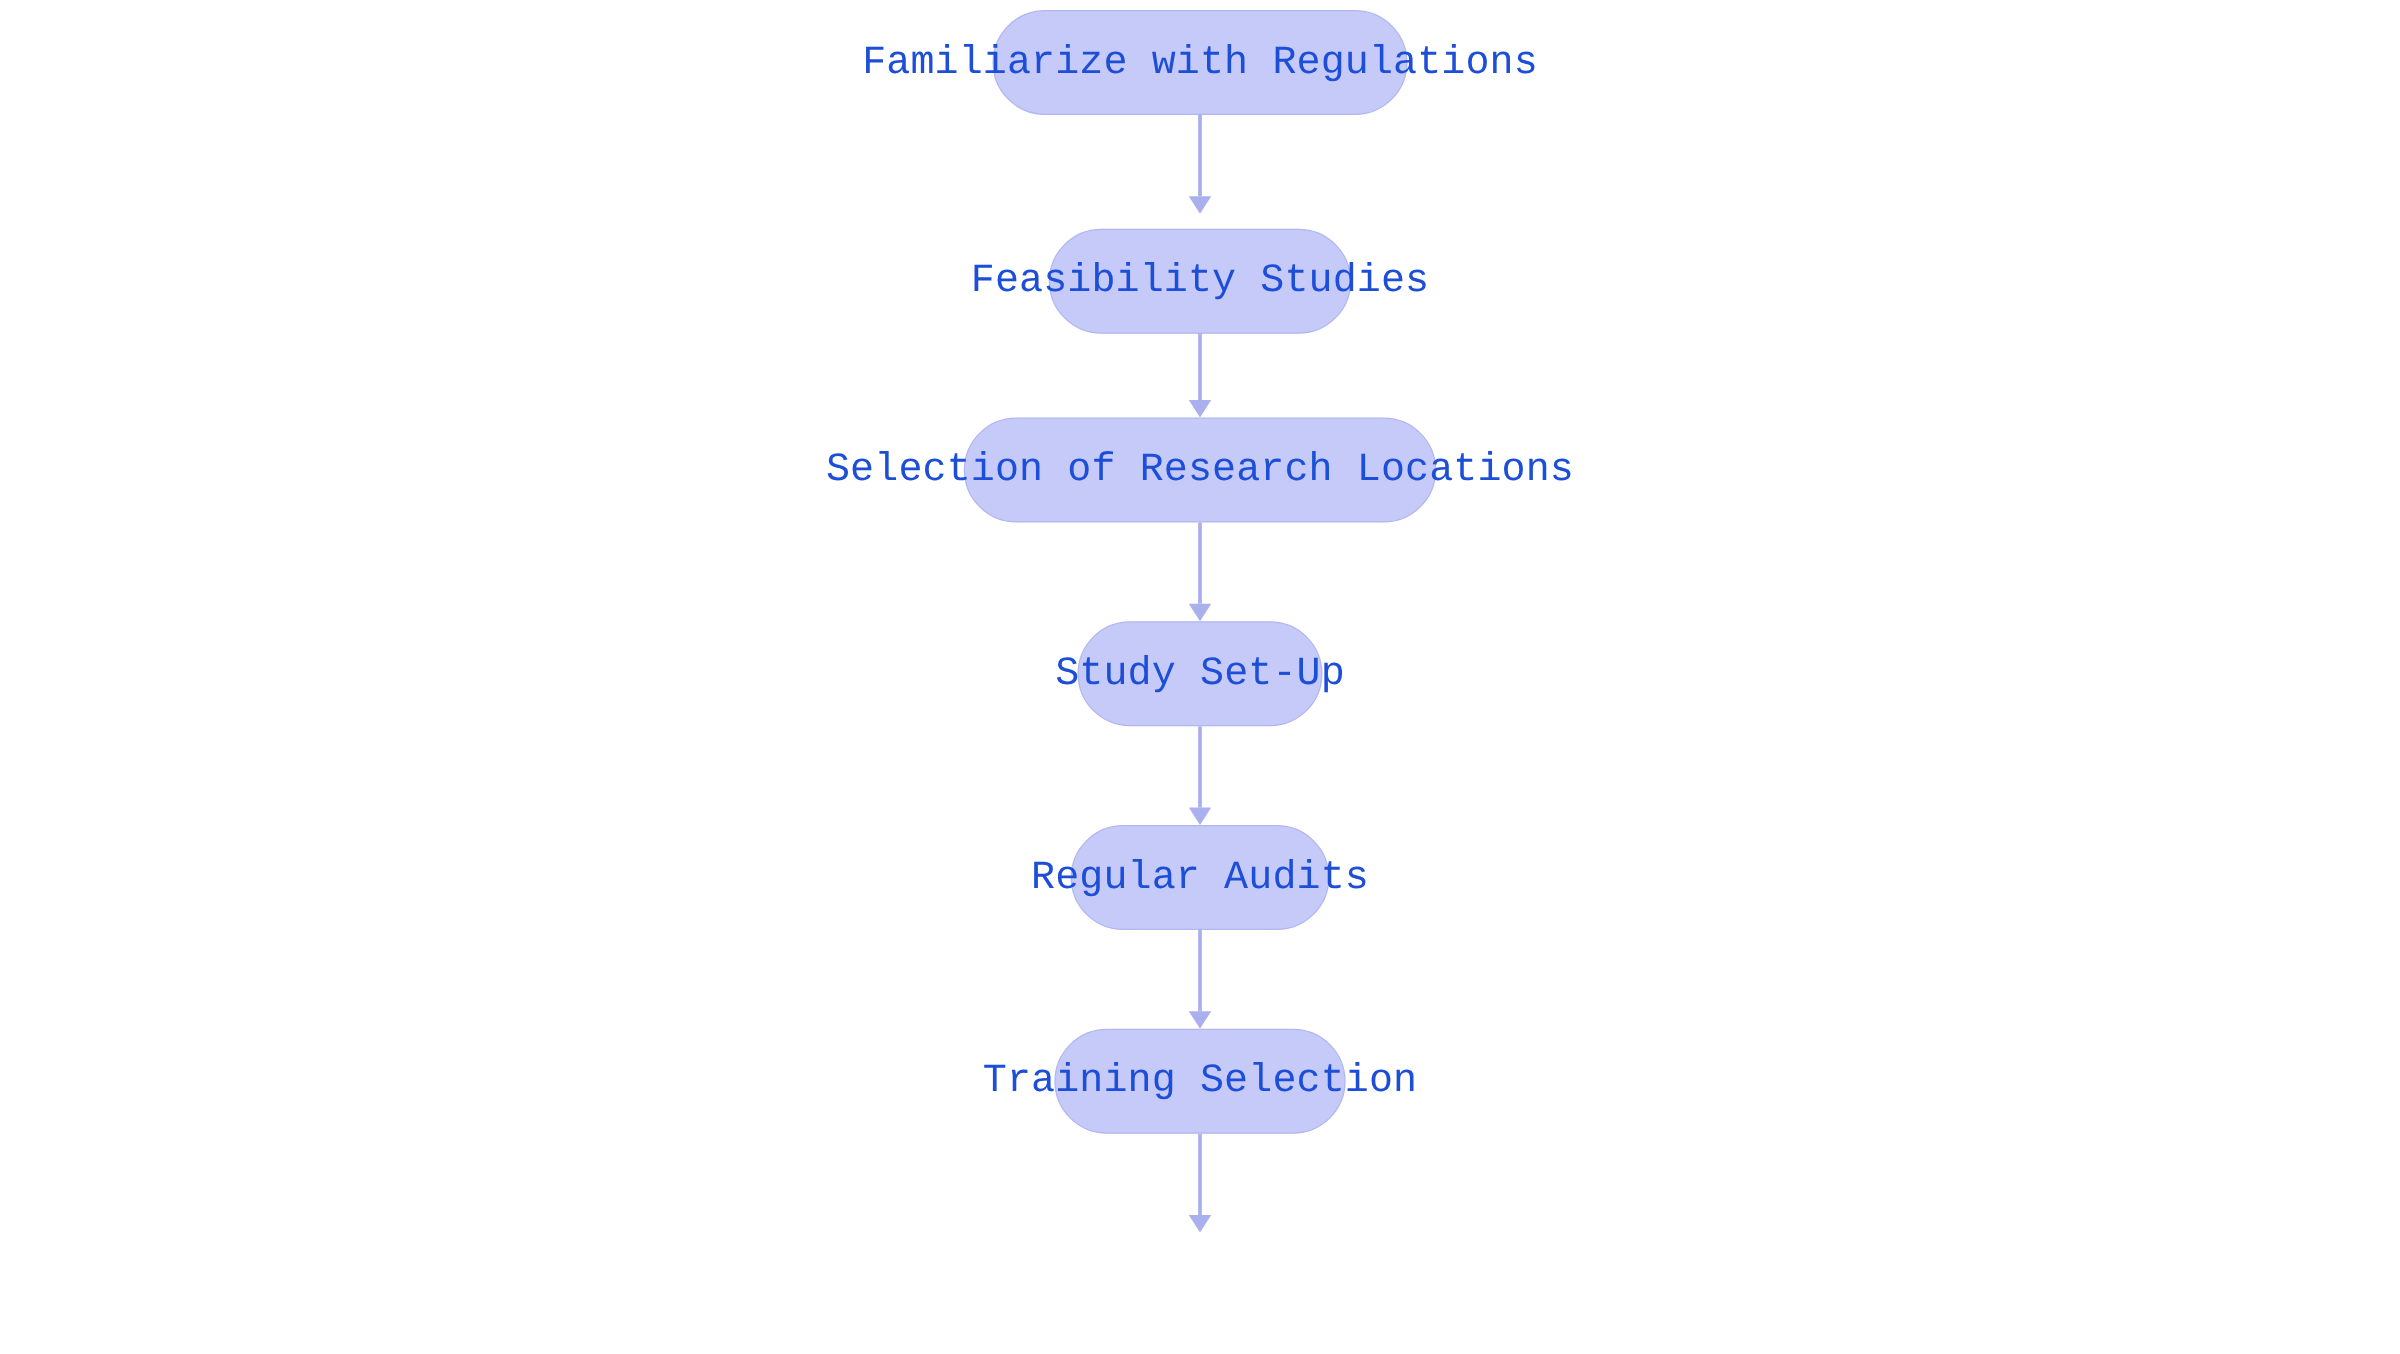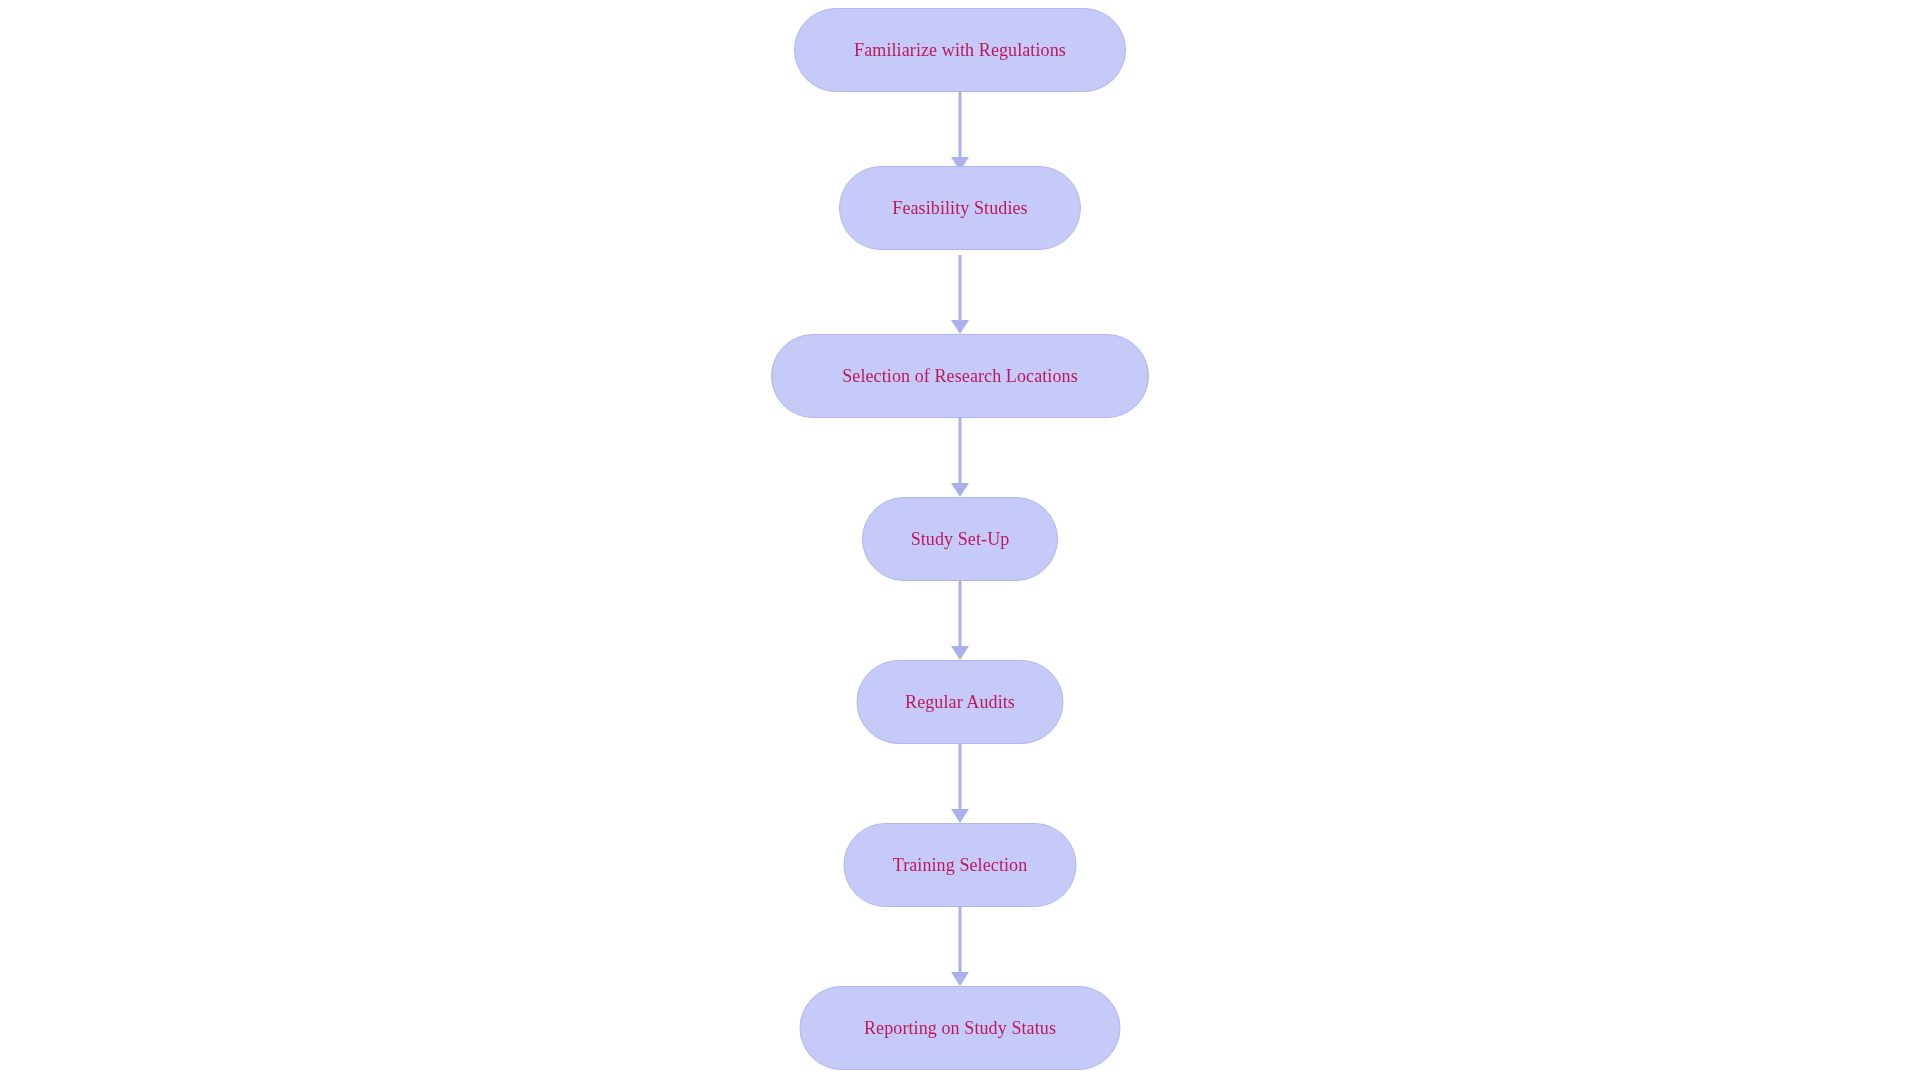--- a/index.html
+++ b/index.html
@@ -36,23 +36,23 @@
     box-sizing: border-box;
     background: #c5caf9;
     border: 1.5px solid #b0b6f0;
     border-radius: 42px;
     display: flex;
     align-items: center;
     justify-content: center;
     padding: 0 34px;
   }
   .node-label {
-    color: #be185d;
-    font-family: Liberation Serif, serif;
-    font-size: 18px;
+    color: #1d4ed8;
+    font-family: Liberation Mono, monospace;
+    font-size: 32px;
     font-weight: 400;
     line-height: 1;
     white-space: nowrap;
     letter-spacing: 0.1px;
   }
   .connector {
     position: absolute;
     left: 50%;
     transform: translateX(-50%);
     width: 20px;
@@ -105,38 +105,35 @@
     </div>
     <div class="connector" style="top:907px;height:79px;">
       <div class="shaft" style="height:65px;"></div>
       <div class="head"></div>
     </div>
 
     <div class="node" style="top:8px;width:332px;">
       <span class="node-label">Familiarize with Regulations</span>
     </div>
 
-    <div class="node" style="top:166px;width:242px;">
+    <div class="node" style="top:183px;width:242px;">
       <span class="node-label">Feasibility Studies</span>
     </div>
 
     <div class="node" style="top:334px;width:378px;">
       <span class="node-label">Selection of Research Locations</span>
     </div>
 
     <div class="node" style="top:660px;width:207px;">
       <span class="node-label">Regular Audits</span>
     </div>
 
     <div class="node" style="top:497px;width:196px;">
       <span class="node-label">Study Set-Up</span>
     </div>
 
     <div class="node" style="top:823px;width:233px;">
       <span class="node-label">Training Selection</span>
     </div>
 
-    <div class="node" style="top:986px;width:321px;">
-      <span class="node-label">Reporting on Study Status</span>
-    </div>
 
   </div>
 </div>
 
 </body></html>

